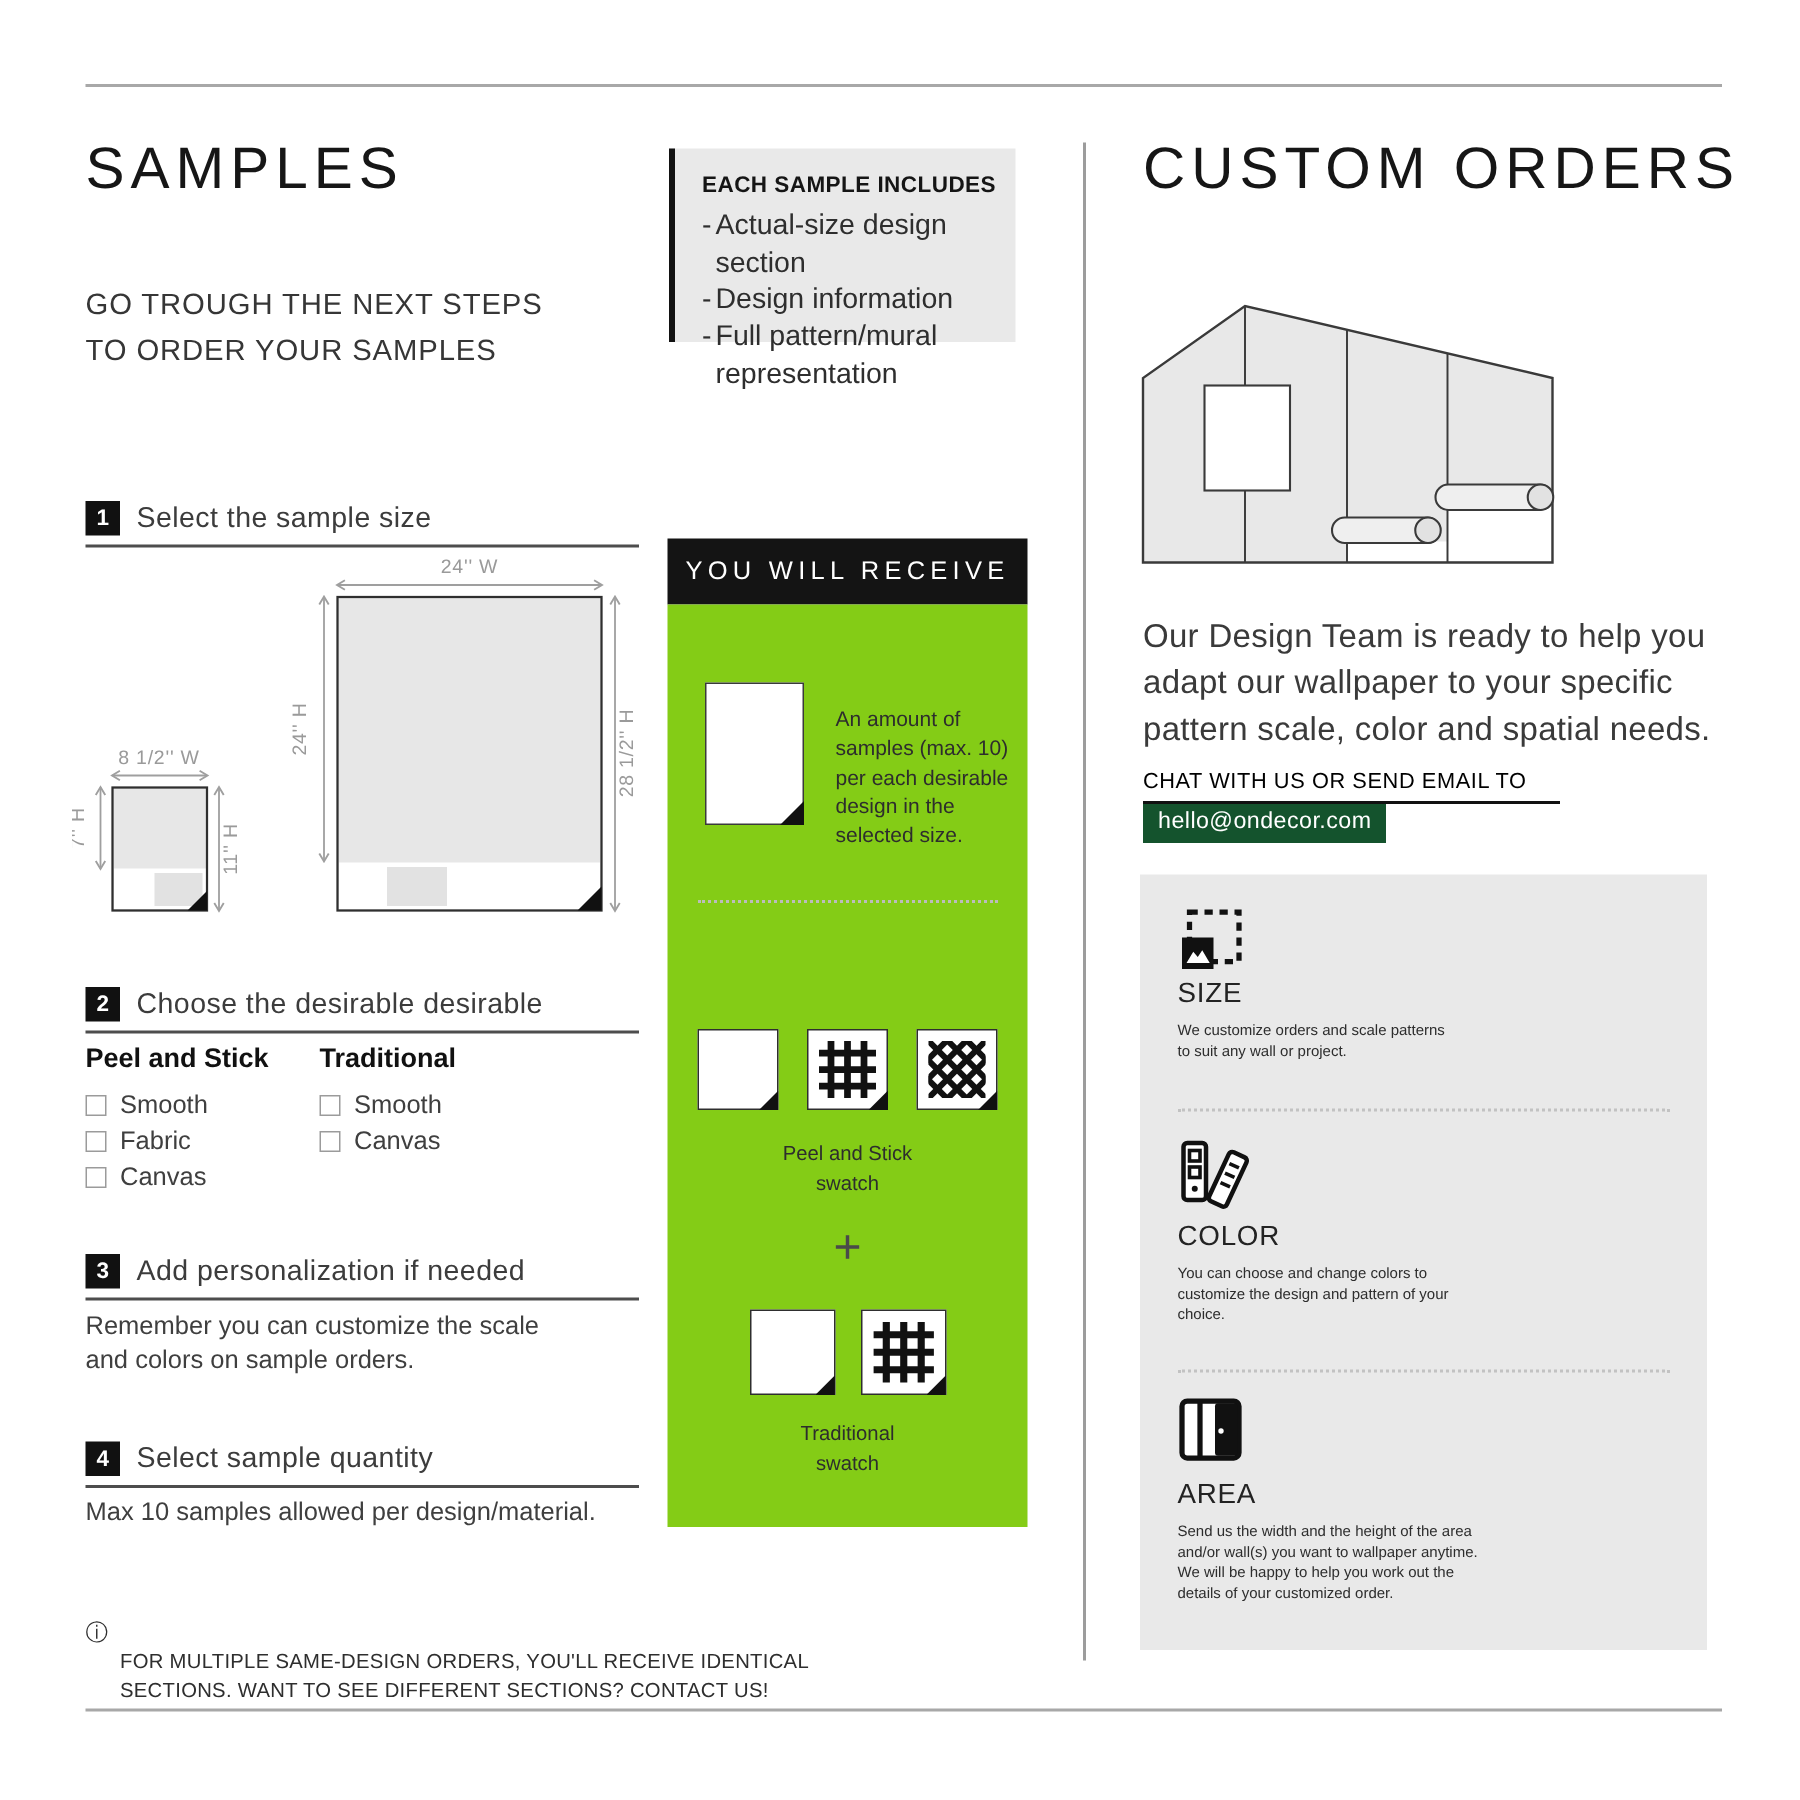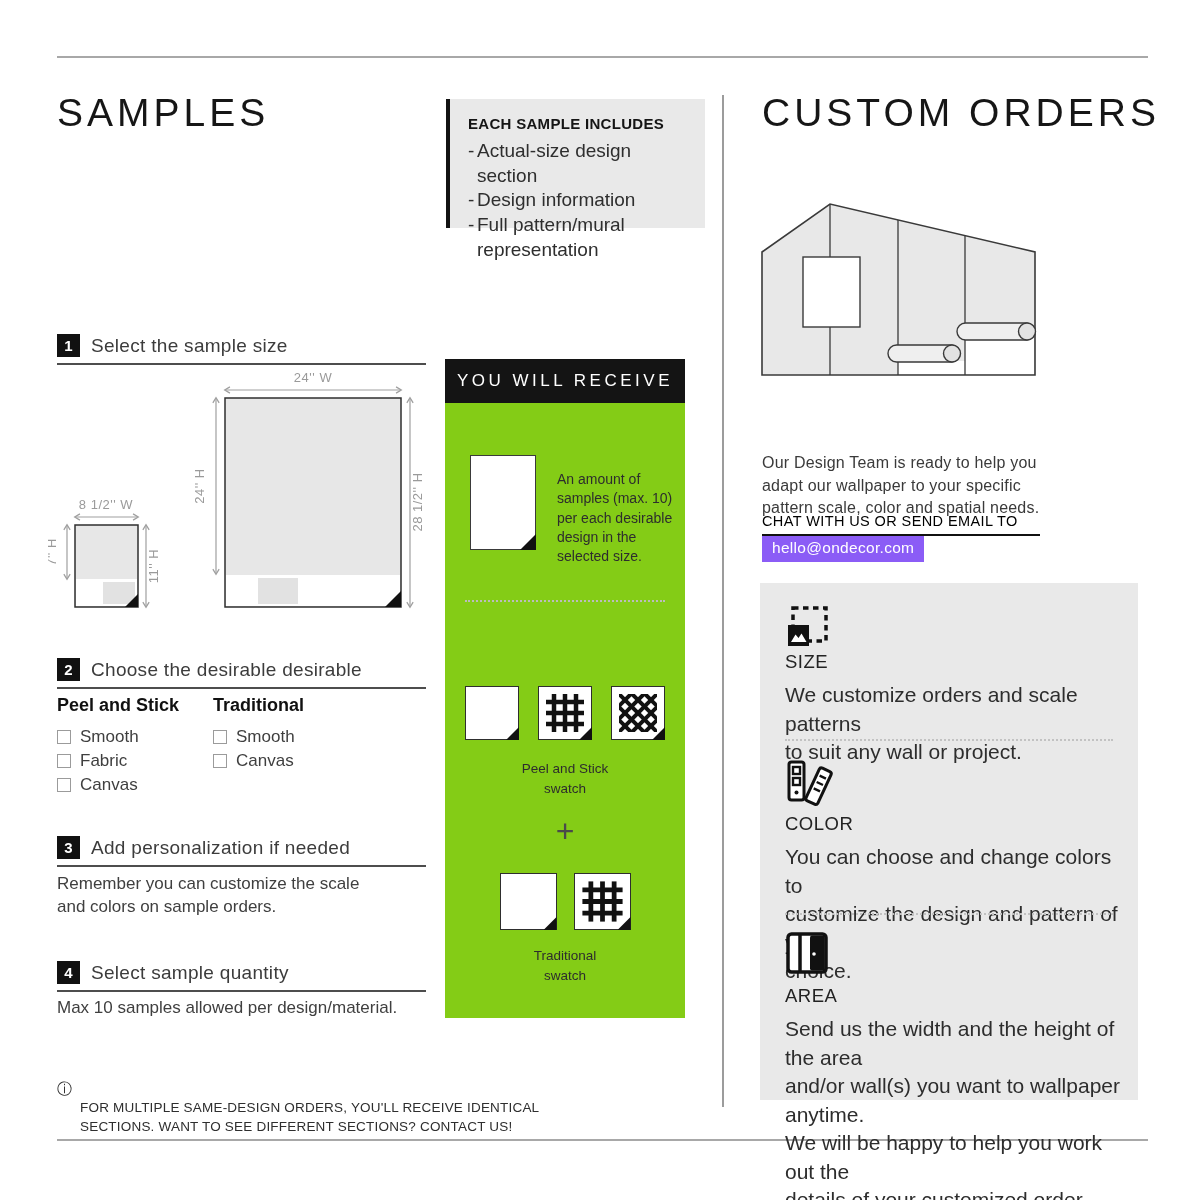--- a/index.html
+++ b/index.html
@@ -20,21 +20,21 @@
   .step-num{width:23px;height:23px;background:#111;color:#fff;font-size:15px;font-weight:700;
     display:flex;align-items:center;justify-content:center;flex:0 0 23px;}
   .step-title{font-size:19px;color:#3c3c3c;letter-spacing:.3px;}
   .step-note{font-size:17px;color:#3f3f3f;line-height:1.35;}
 
   .mat-col{position:absolute;}
   .mat-title{font-size:18px;font-weight:700;color:#111;margin:0 0 9px 0;}
   .mat-opt{font-size:17px;color:#3f3f3f;line-height:23px;margin-bottom:1px;display:flex;align-items:center;}
   .cbx{display:inline-block;width:12px;height:12px;border:1.5px solid #9b9b9b;margin-right:9px;background:#fff;}
 
-  .includes-box{position:absolute;left:446px;top:99px;width:259px;height:129px;background:#e9e9e9;
+  .includes-box{position:absolute;left:446px;top:99px;width:231px;height:129px;background:#e9e9e9;
     border-left:4px solid #121212;box-sizing:border-box;padding:16px 0 0 18px;}
   .includes-title{font-size:15px;font-weight:700;letter-spacing:.3px;color:#151515;margin:0 0 7px 0;}
   .includes-item{font-size:19px;color:#2e2e2e;line-height:1.3;position:relative;padding-left:9px;width:200px;}
   .includes-item::before{content:"-";position:absolute;left:0;top:0;}
 
   .receive-bar{position:absolute;left:445px;top:359px;width:240px;height:44px;background:#141414;color:#fff;
     display:flex;align-items:center;justify-content:center;font-size:17px;letter-spacing:3.5px;}
   .receive-panel{position:absolute;left:445px;top:403px;width:240px;height:615px;background:#84cc16;}
   .sample-card{position:absolute;left:25px;top:52px;width:64px;height:93px;background:#fff;border:1px solid #3a3a3a;}
   .fold{position:absolute;right:-1px;bottom:-1px;background:#111;clip-path:polygon(100% 0,100% 100%,0 100%);}
@@ -48,45 +48,47 @@
   .swatch .fold{width:13px;height:13px;}
   .swatch-label{position:absolute;left:0;right:0;text-align:center;font-size:13.5px;line-height:1.45;color:#2d2d2d;}
   .plus-sign{position:absolute;left:0;right:0;text-align:center;font-size:32px;font-weight:300;color:#4a4a4a;line-height:40px;}
 
   .foot-note{position:absolute;left:57px;top:1078px;width:480px;font-size:13.5px;letter-spacing:.2px;
     color:#2e2e2e;line-height:1.45;padding-left:23px;}
   .foot-note .info-glyph{position:absolute;left:0;top:0;font-size:15px;color:#2e2e2e;}
 
   .vdivider{position:absolute;left:722px;top:95px;width:2px;height:1012px;background:#9c9c9c;}
 
-  .co-desc{font-size:16px;color:#3a3a3a;line-height:1.42;letter-spacing:.2px;margin-top:44px;}
+  .co-desc{font-size:22px;color:#3a3a3a;line-height:1.42;letter-spacing:.2px;}
   .chat-label{display:inline-block;font-size:14.5px;letter-spacing:.4px;color:#000000;
     border-bottom:2px solid #111;padding:0 22px 5px 0;}
-  .email-badge{display:inline-block;background:#8b5cf6;color:#fff;font-size:15.5px;letter-spacing:.3px;
+  .email-badge{display:inline-block;background:#14532d;color:#fff;font-size:15.5px;letter-spacing:.3px;
     padding:3px 10px 5px 10px;cursor:pointer;}
 
   .side-panel{position:absolute;left:760px;top:583px;width:378px;height:517px;background:#e9e9e9;}
   .feat-icon{position:absolute;left:25px;width:44px;height:44px;}
   .feat-icon svg{overflow:visible;display:block;}
   .feat-title{position:absolute;left:25px;font-size:18.5px;letter-spacing:.5px;color:#232323;}
-  .feat-text{position:absolute;left:25px;width:335px;font-size:21px;line-height:1.36;color:#2d2d2d;}
+  .feat-text{position:absolute;left:25px;width:335px;font-size:10px;line-height:1.36;color:#2d2d2d;}
   .side-dots{position:absolute;left:25px;right:25px;border-top:2px dotted #c2c2c2;}
 
   svg text{font-family:"Liberation Sans",sans-serif;}
   .dimlabel{font-size:13px;fill:#9a9a9a;letter-spacing:.5px;}
 </style>
 </head>
 <body>
 
 <div class="canvas">
 
   <div class="rule top"></div>
   <div class="rule bottom"></div>
 
   <div class="abs big-title" style="left:57px;top:93px;">SAMPLES</div>
+  <div class="abs intro pre" style="left:57px;top:188px;">GO TROUGH THE NEXT STEPS
+TO ORDER YOUR SAMPLES</div>
 
   <div class="step-header" style="top:334px;">
     <span class="step-num">1</span>
     <span class="step-title">Select the sample size</span>
   </div>
 
   <svg class="abs" style="left:48px;top:372px;" width="385" height="245" viewBox="0 0 385 245">
     <defs>
       <marker id="ar" viewBox="0 0 8 8" markerWidth="7" markerHeight="7" refX="6.2" refY="4" orient="auto-start-reverse">
         <path d="M1.5,1 L6.5,4 L1.5,7" fill="none" stroke="#9f9f9f" stroke-width="1.2"></path>

